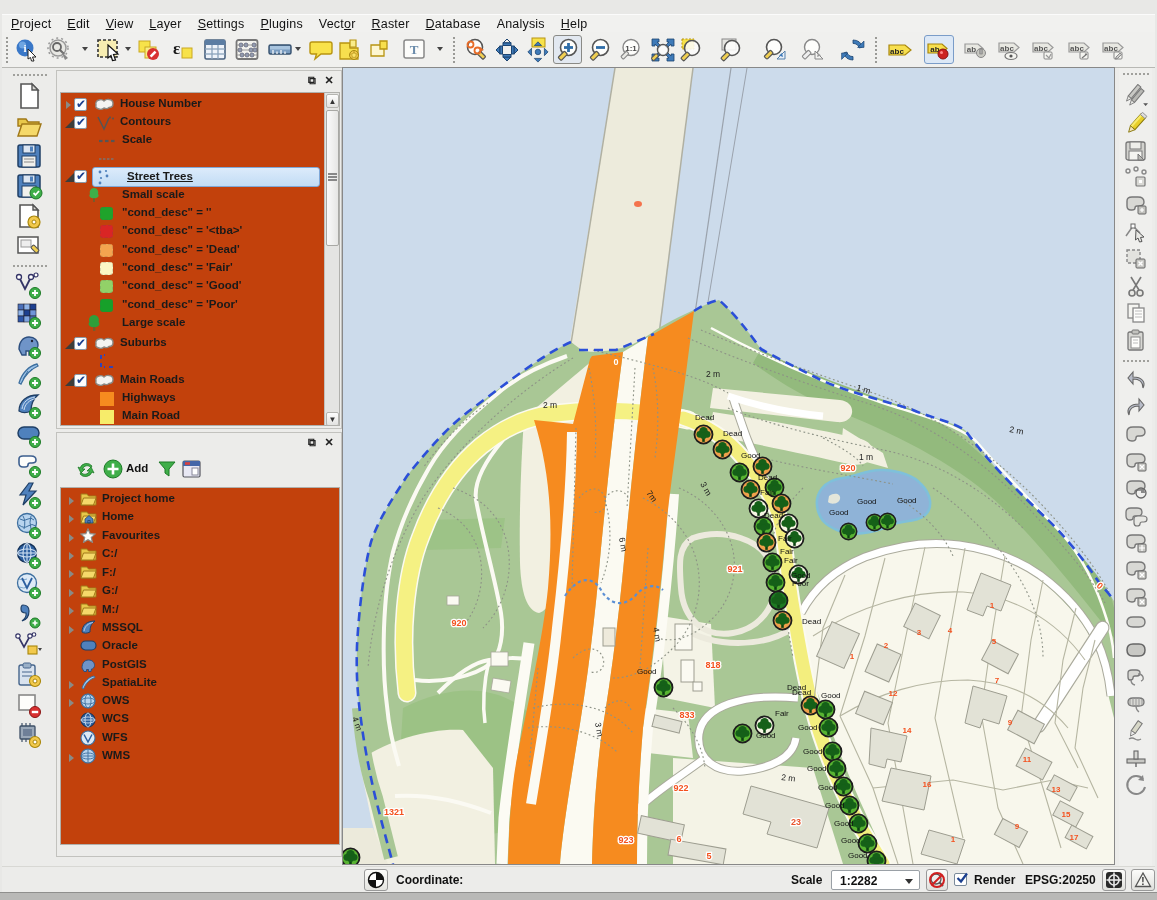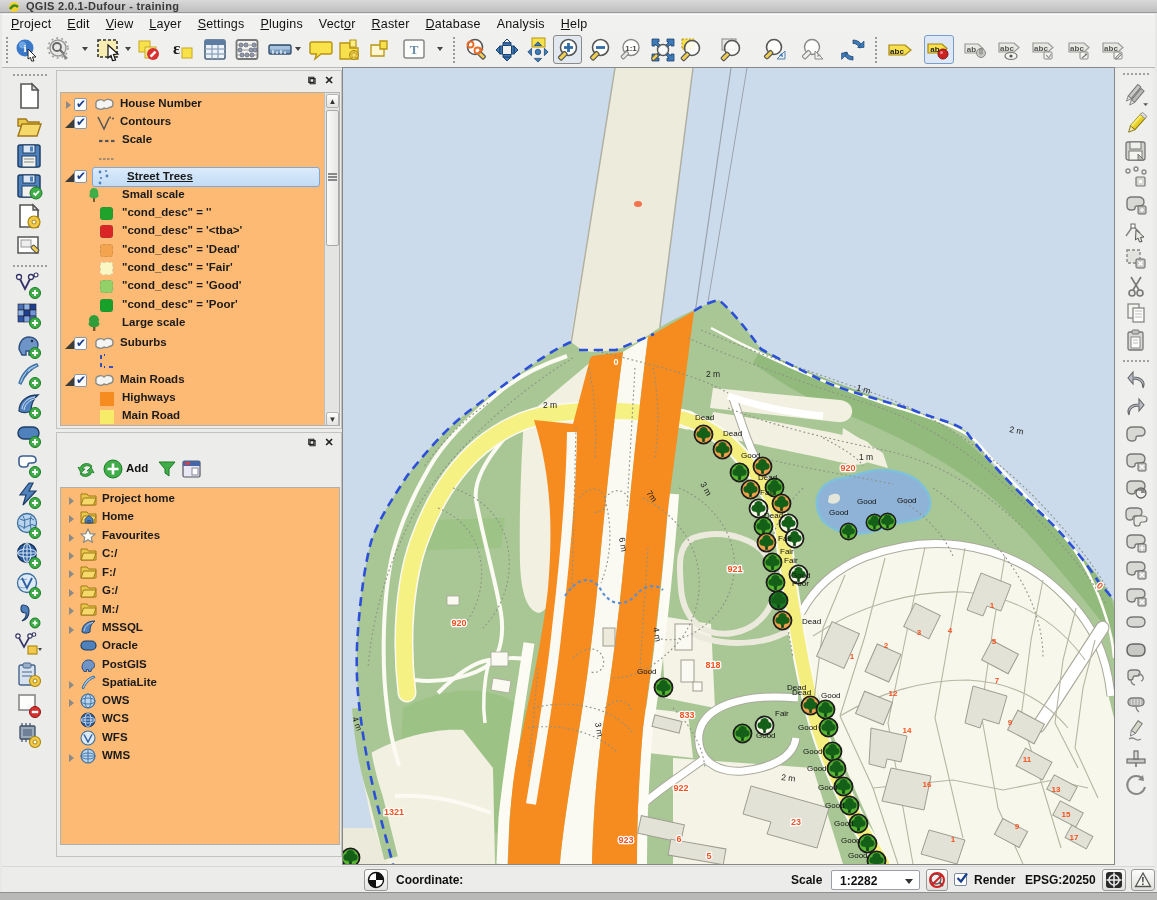--- a/index.html
+++ b/index.html
@@ -31,21 +31,21 @@
   .lti{position:absolute;left:13px;width:28px;height:28px;}
   .handle-h{position:absolute;left:10px;width:36px;height:5px;
     background-image:radial-gradient(circle,#a0a09c 1px,transparent 1.2px);
     background-size:4px 4px;}
   
   .panel{position:absolute;background:#ececea;border:1px solid #c2c2be;}
   .ptitle{position:absolute;left:0;top:0;right:0;height:20px;font-size:11.5px;
     font-weight:bold;color:#222;padding:3px 0 0 6px;}
   .pbtn{position:absolute;top:3px;width:14px;height:14px;color:#222;font-size:11px;
     font-weight:bold;text-align:center;line-height:13px;}
-  .tree{position:absolute;background:#fdba74;border:1px solid #b0b0ac;overflow:hidden;}
+  .tree{position:absolute;background:#c2410c;border:1px solid #b0b0ac;overflow:hidden;}
   .trow{position:absolute;height:18px;font-size:11.5px;font-weight:bold;color:#1a1a1a;
     white-space:nowrap;}
   .exp{position:absolute;width:0;height:0;}
   .exp.closed{border-top:4px solid transparent;border-bottom:4px solid transparent;
     border-left:5px solid #8a8a86;}
   .exp.open{border-left:5px solid transparent;border-top:5px solid transparent;
     border-right:5px solid #3c3c3a;border-bottom:5px solid #3c3c3a;width:0;height:0;}
   .cb{position:absolute;width:13px;height:13px;background:#fdfdfd;
     border:1px solid #8898a8;border-radius:2px;}
   .cb:after{content:"✔";position:absolute;left:1px;top:-2px;color:#1b3f8f;font-size:12px;}
@@ -65,27 +65,20 @@
   
   #status{left:2px;top:866px;width:1153px;height:26px;background:#ececea;
     font-size:12px;font-weight:bold;color:#111;border-top:1px solid #d8d8d4;}
   .sbox{position:absolute;background:#fff;border:1px solid #9aa0a6;border-radius:2px;
     font-size:12px;font-weight:bold;}
   #bottomframe{left:0;top:892px;width:1157px;height:8px;background:#b9b9b7;border-top:1px solid #8f8f8d;}
 </style>
 </head>
 <body>
 <div id="app">
-  <div id="titlebar" class="abs">
-    <svg class="abs" style="left:8px;top:1px;width:12px;height:12px;" viewBox="0 0 12 12">
-        <circle cx="6" cy="6" r="5" fill="#f8d22a"></circle>
-        <path d="M2 8 Q6 2 10 6" stroke="#3a8a2a" stroke-width="2.5" fill="none"></path>
-      </svg>
-    <div class="abs" style="left:26px;top:0px;font-size:11px;font-weight:bold;color:#3a3a3a;letter-spacing:.3px;">QGIS 2.0.1-Dufour - training</div>
-  </div>
   <div id="menubar" class="abs">
     <span style="margin-left:1px"><u>P</u>roject</span>
       <span><u>E</u>dit</span>
     <span><u>V</u>iew</span>
       <span><u>L</u>ayer</span>
       <span><u>S</u>ettings</span>
     <span><u>P</u>lugins</span>
       <span>Vect<u>o</u>r</span>
       <span><u>R</u>aster</span>
     <span><u>D</u>atabase</span>

